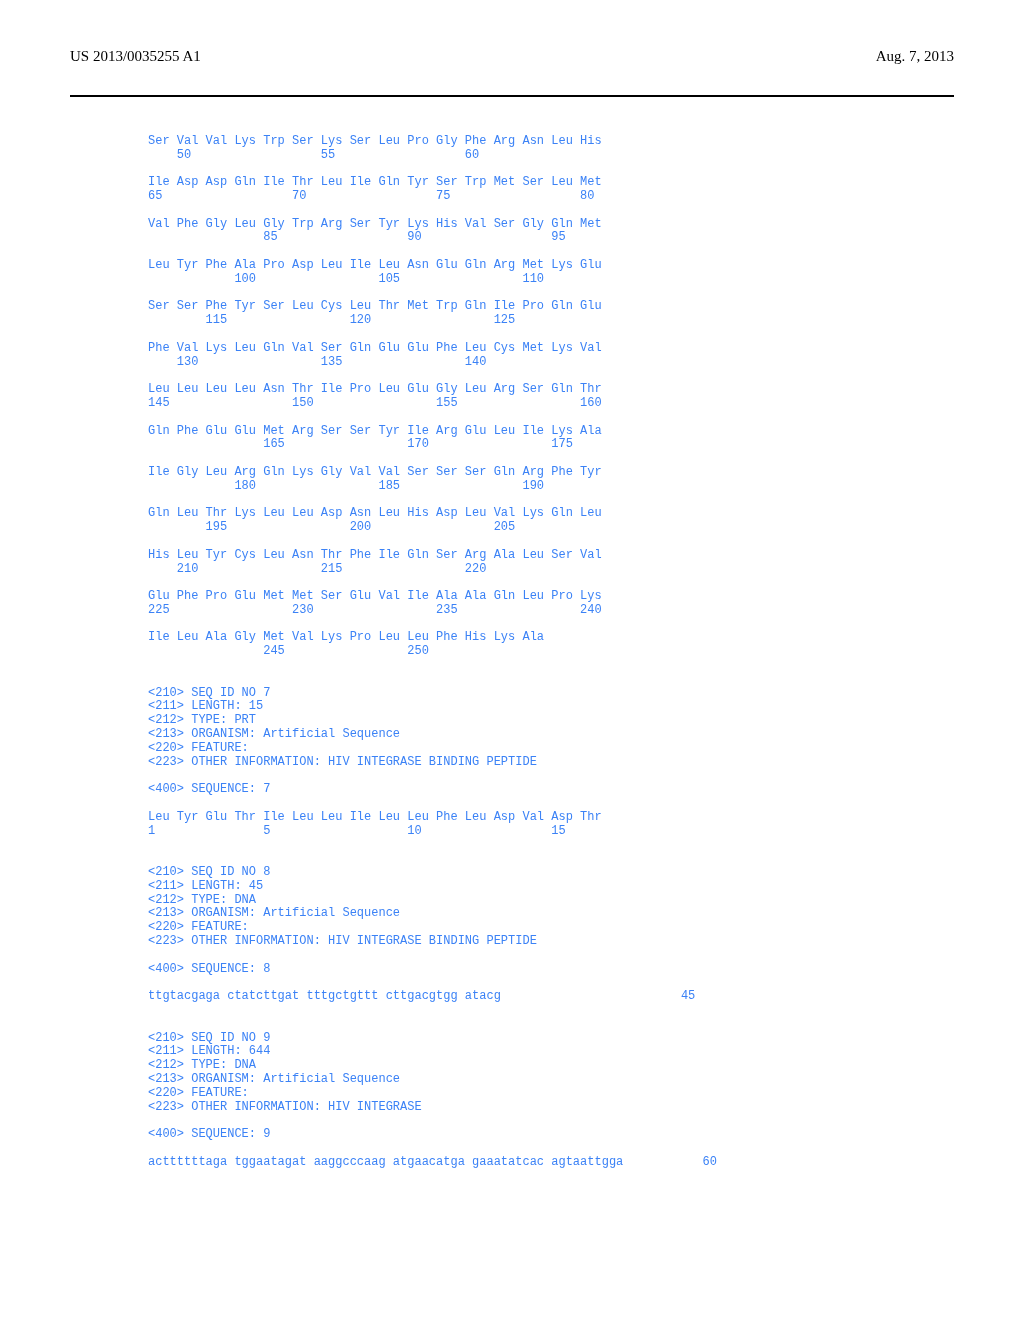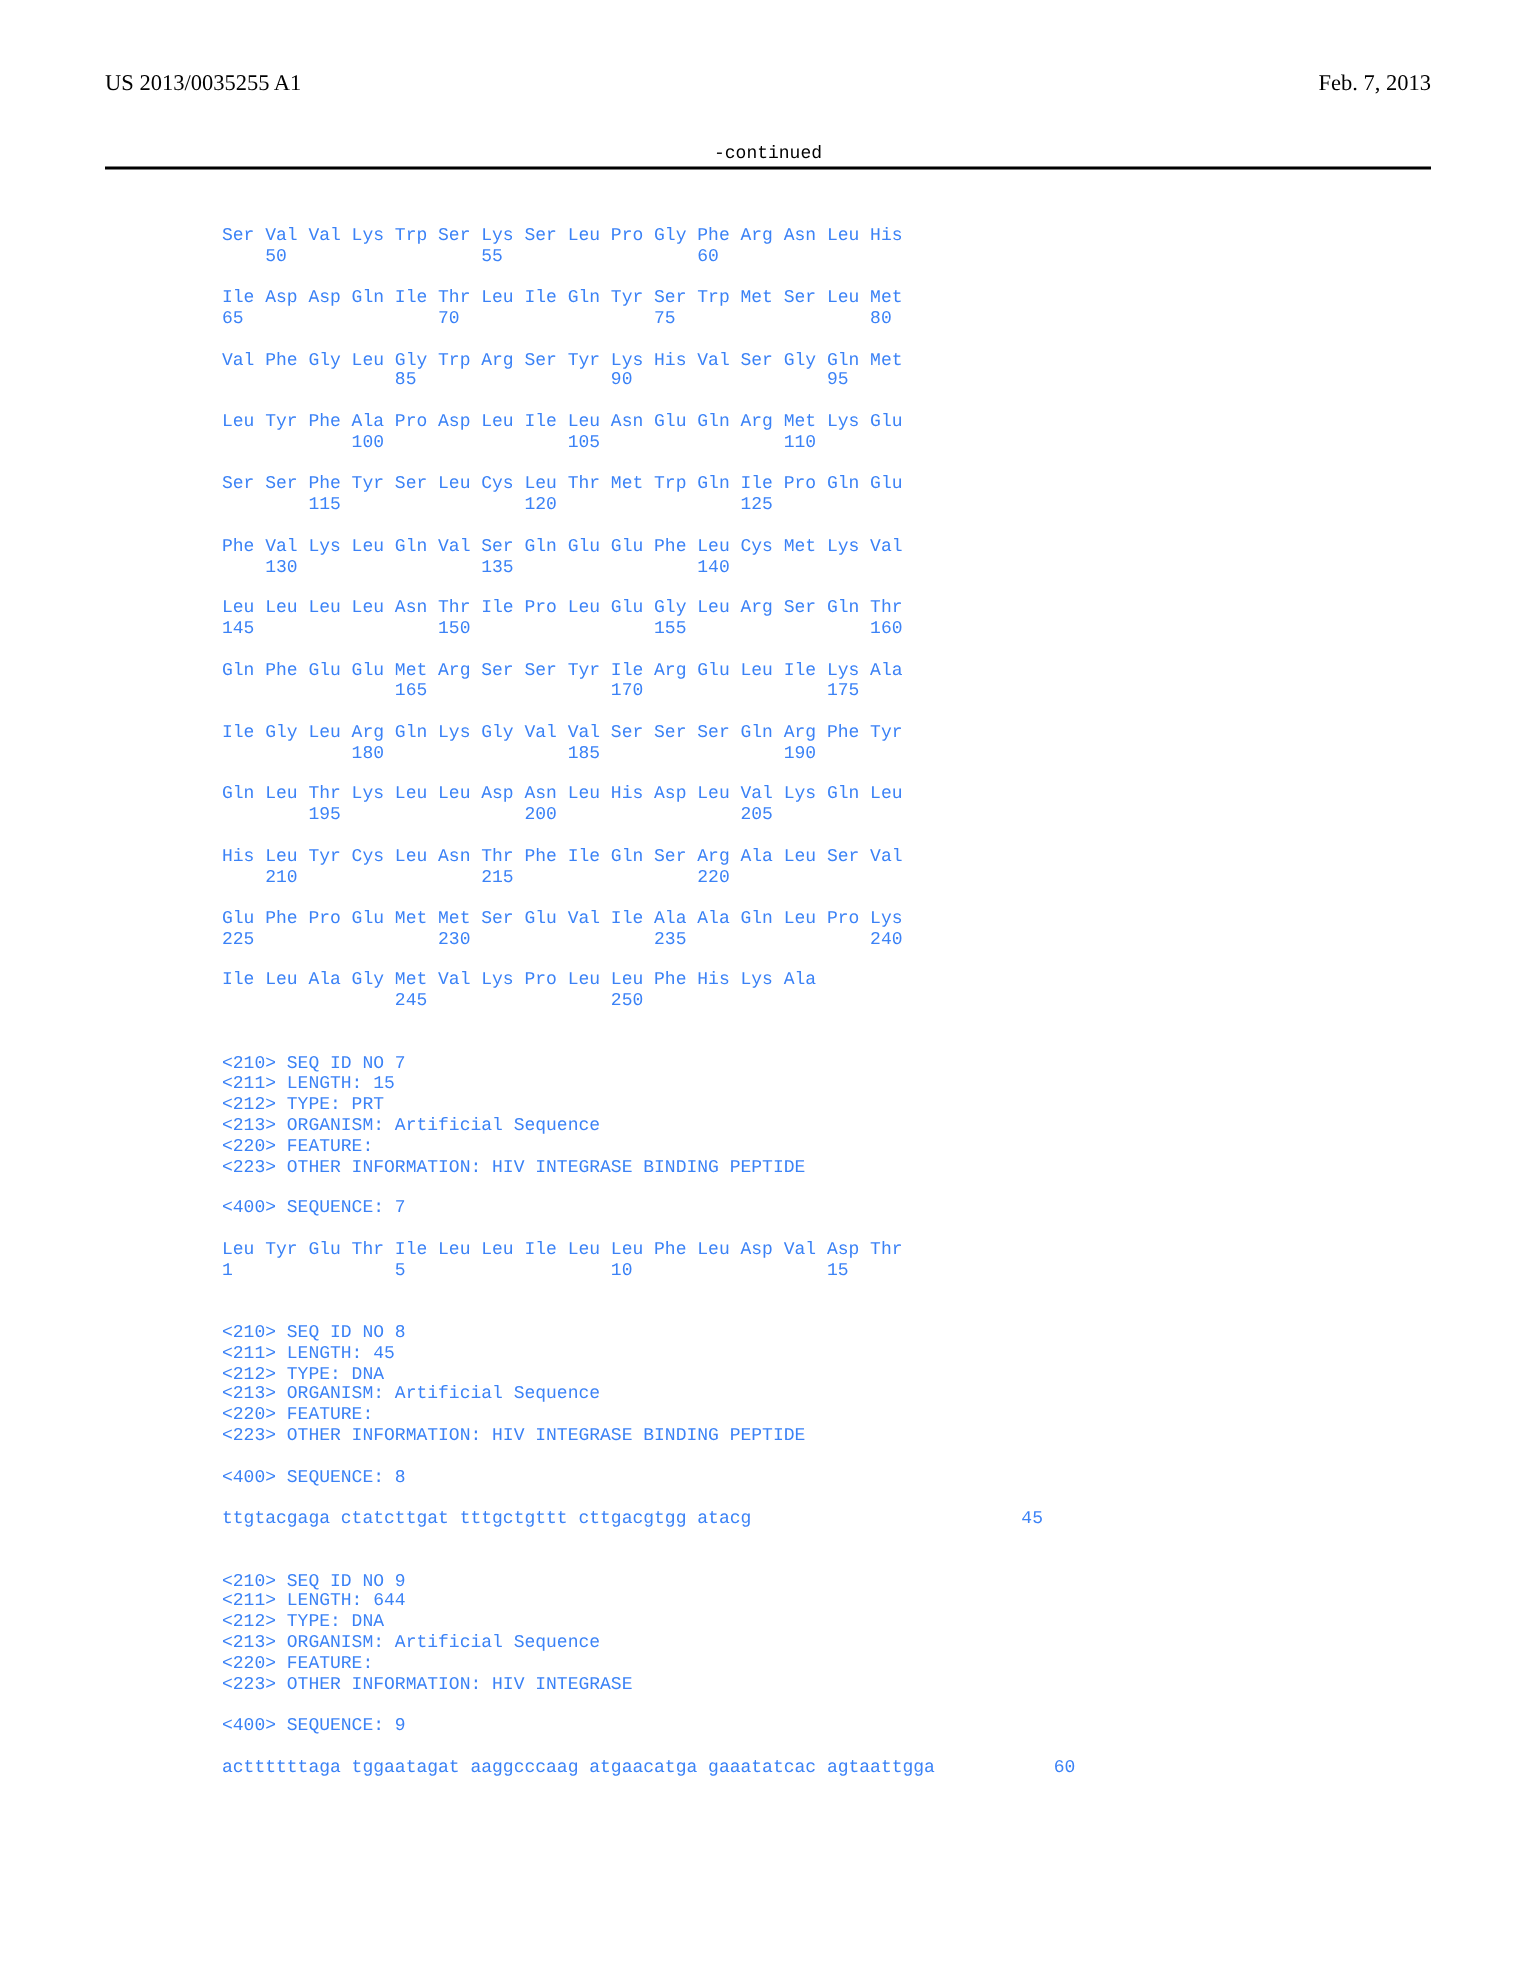--- a/index.html
+++ b/index.html
@@ -57,26 +57,25 @@
     margin-left: 78px;
     letter-spacing: 0;
   }
 </style>
 </head>
 <body>
 
 <div class="page">
   <div class="header-row">
     <div class="header-left">US 2013/0035255 A1</div>
-    <div class="header-right">Feb. 7, 2013</div>
+    <div class="header-right">Aug. 7, 2013</div>
   </div>
 
 
   <div class="continued-block">
-    <div class="continued-text">-continued</div>
     <hr class="rule">
   </div>
 
   <div class="seq-area">
 Ser Val Val Lys Trp Ser Lys Ser Leu Pro Gly Phe Arg Asn Leu His
     50                  55                  60
 
 Ile Asp Asp Gln Ile Thr Leu Ile Gln Tyr Ser Trp Met Ser Leu Met
 65                  70                  75                  80
 

